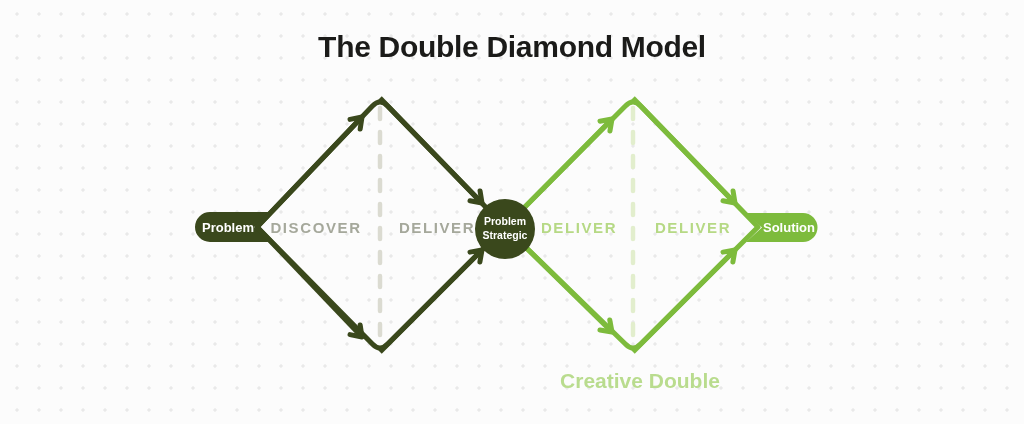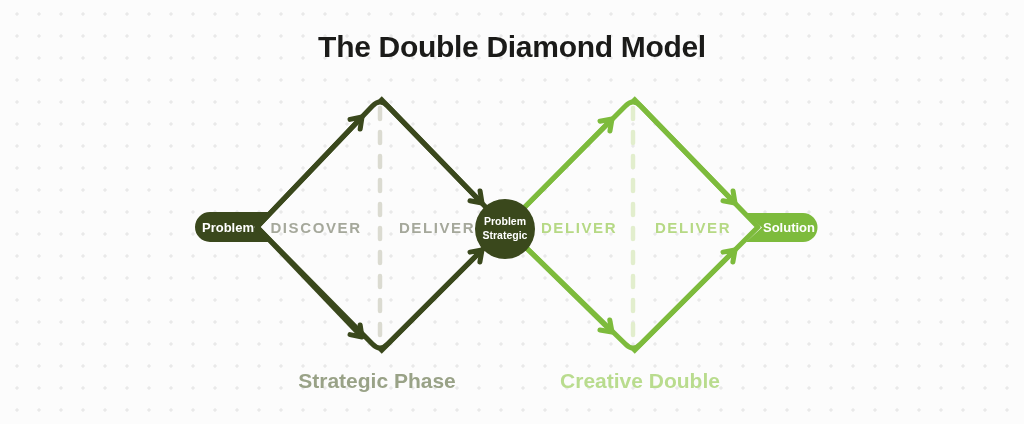--- a/index.html
+++ b/index.html
@@ -97,17 +97,16 @@
     <div>Problem</div>
     <div>Strategic</div>
   </div>
 
   <div class="lbl stage stage-green" style="left:579px;top:227px;">DELIVER</div>
 
   <div class="lbl stage stage-green" style="left:693px;top:227px;">DELIVER</div>
 
   <div class="lbl node-label" style="left:789px;top:227px;">Solution</div>
 
-  <div class="lbl phase phase-strategic">Strategic Phase</div>
 
   <div class="lbl phase phase-creative">Creative Double</div>
 
 </div>
 
 </body></html>

